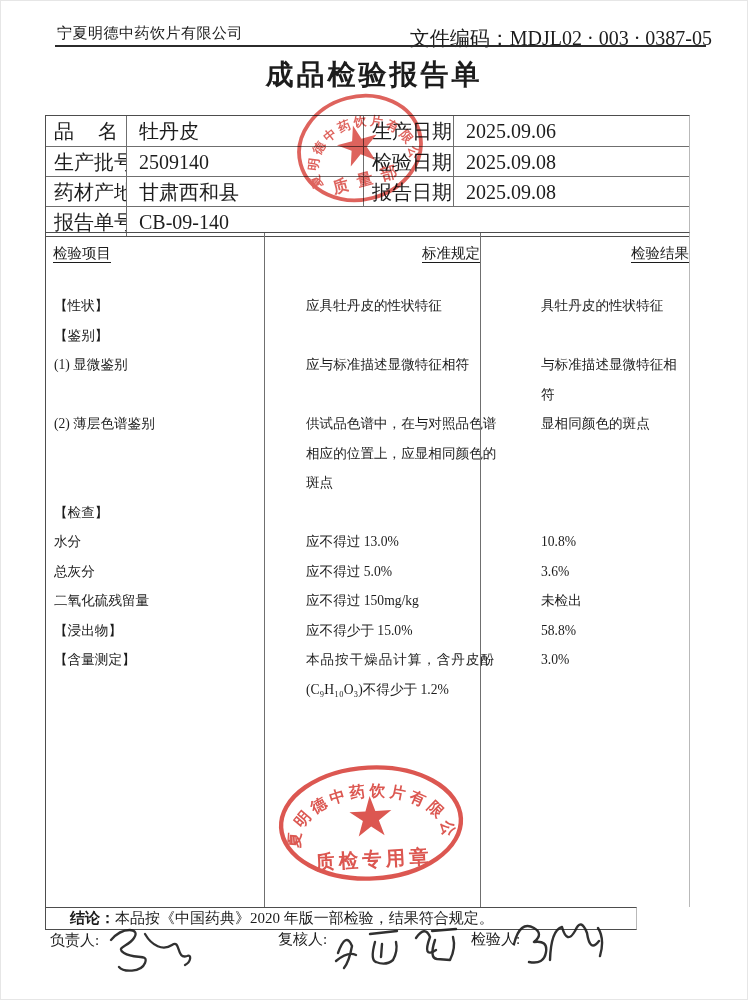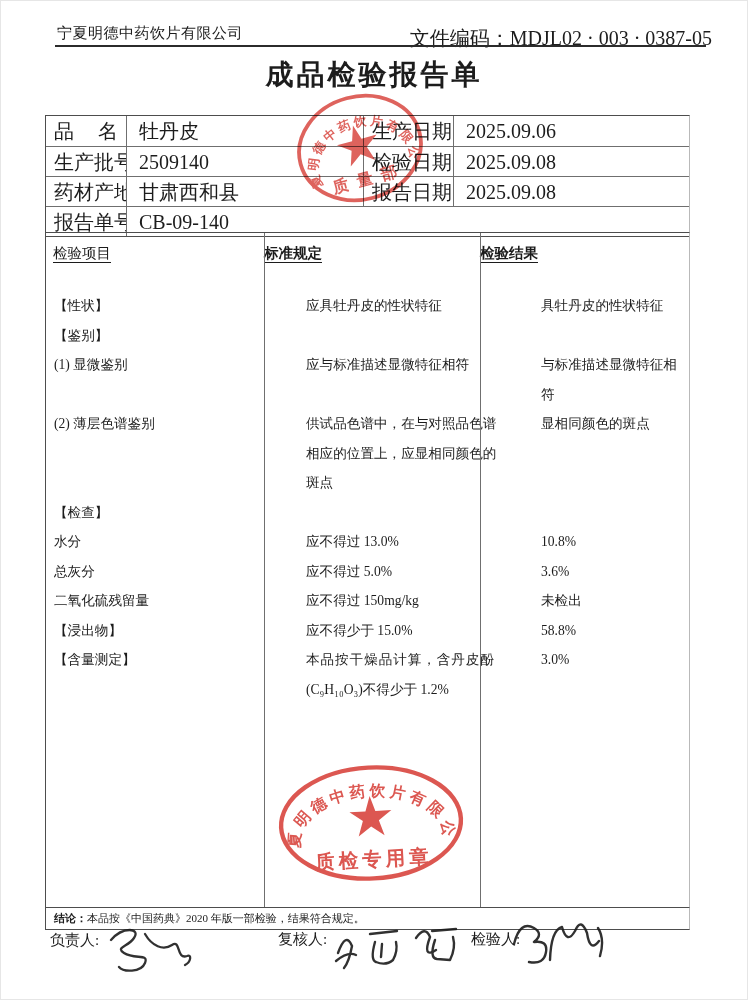--- a/index.html
+++ b/index.html
@@ -30,35 +30,35 @@
   .jlab{display:inline-block;width:64px;text-align:justify;text-align-last:justify;}
   .span3{grid-column:2/5;}
 
   
   .insp{position:absolute;left:45px;top:232px;width:645px;height:675px;box-sizing:border-box;
     border:1px solid #4d4d4d;border-right-color:#b9b9b9;border-bottom:none;font-size:13.6px;}
   .vline{position:absolute;top:0;bottom:0;width:1px;background:#6f6f6f;}
   .vl1{left:218px;} .vl2{left:434px;}
   .insp-head{display:grid;grid-template-columns:218px 216px 1fr;height:40px;line-height:40px;font-size:14.5px;}
   .insp-head .h1c{padding-left:7px;}
-  .insp-head .hc{text-align:left;font-weight:bold;}
+  .insp-head .hc{text-align:right;}
   .uline{text-decoration:underline;text-underline-offset:4px;text-decoration-thickness:1px;}
   .t-body{padding-top:18px;}
   .t-row{display:grid;grid-template-columns:218px 216px 1fr;line-height:29.5px;min-height:29.5px;gap:24px;}
   .t-row.h2{height:59px;}
   .sp-row{height:29.5px;}
   .ci{padding-left:8px;white-space:nowrap;overflow:hidden;}
   .cs{padding-left:18px;padding-right:0;}
   .cr{padding-left:13px;padding-right:4px;}
   .just{text-align:justify;padding-right:10px;}
 
   
-  .concl{position:absolute;left:45px;top:907px;width:645px;height:23px;box-sizing:border-box;
+  .concl{position:absolute;left:45px;top:907px;width:592px;height:23px;box-sizing:border-box;
     border:1px solid #4d4d4d;border-right-color:#b9b9b9;
-    line-height:21px;font-size:11px;padding-left:8px;white-space:nowrap;overflow:hidden;}
+    line-height:21px;font-size:15px;padding-left:24px;white-space:nowrap;overflow:hidden;}
   .concl .bold{font-weight:bold;}
   .sig-label{position:absolute;font-size:15px;}
   .sigl1{left:50px;top:931px;} .sigl2{left:278px;top:930px;} .sigl3{left:471px;top:930px;}
   .sig-svg{position:absolute;}
   .sig1{left:95px;top:918px;} .sig2{left:328px;top:913px;} .sig3{left:500px;top:910px;}
 
   
   .stamp{position:absolute;mix-blend-mode:multiply;}
   .stamp-top{left:293px;top:90px;opacity:.84;}
   .stamp-bottom{left:276px;top:762px;opacity:.9;}

